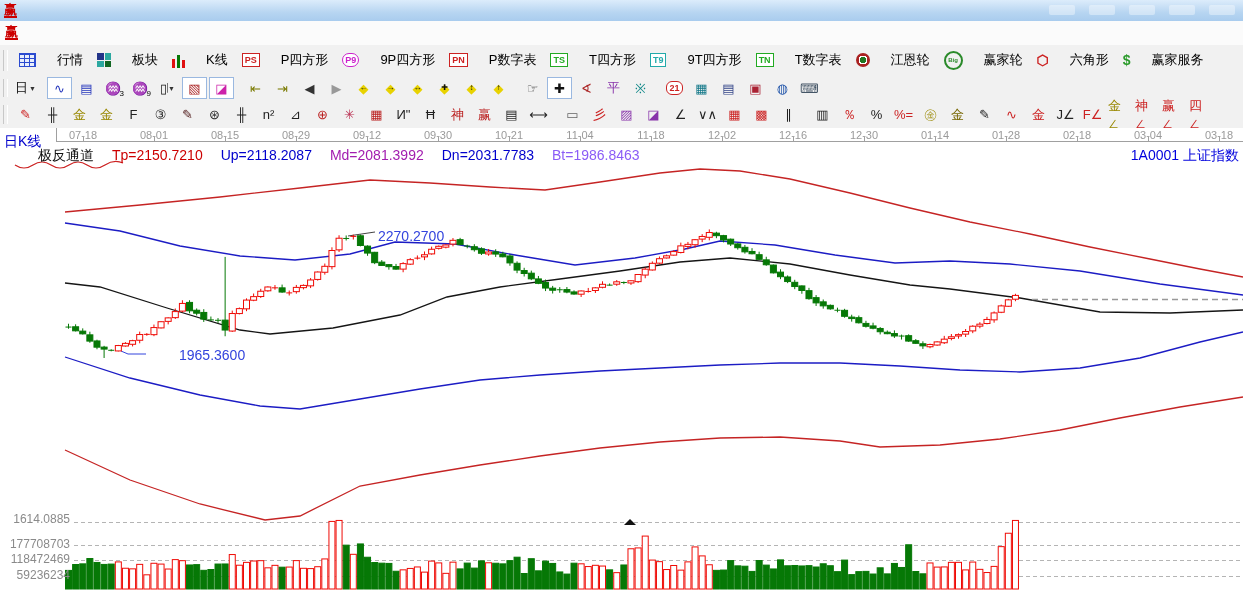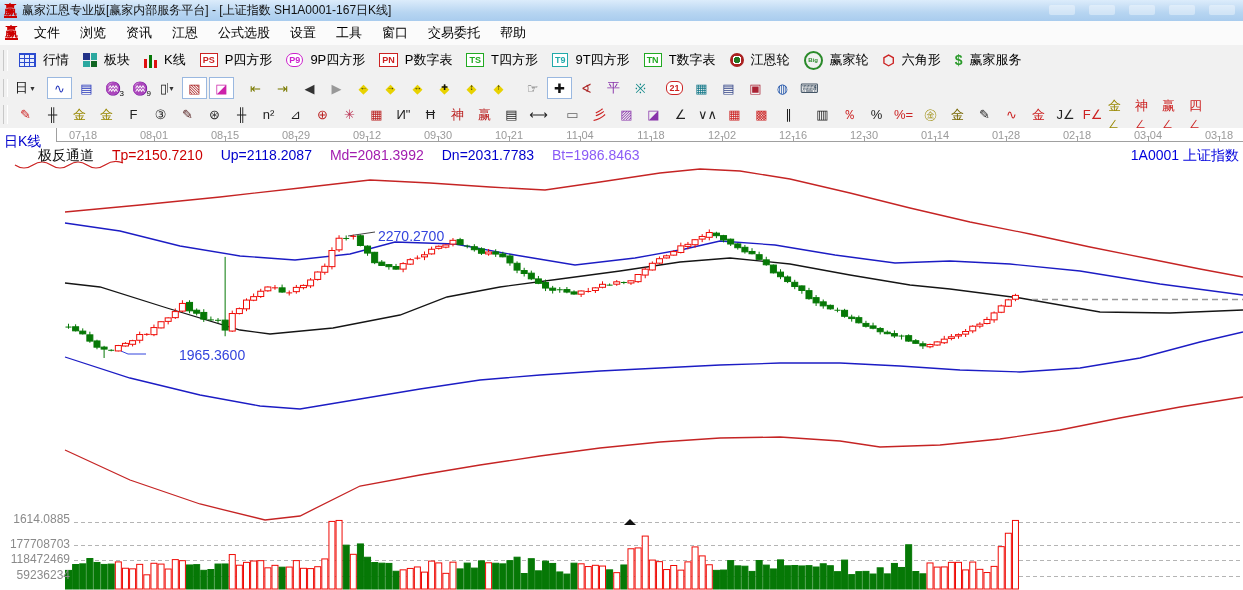--- a/index.html
+++ b/index.html
@@ -16,21 +16,21 @@
     border-bottom:1px solid #e3e3e3;display:flex;align-items:center;font-size:13px;}
   .mlogo{color:#c00;font-weight:bold;font-size:13px;margin:0 6px 0 5px;border-bottom:2px solid #c00;line-height:12px;}
   .menubar .mi{padding:2px 10px;cursor:default;}
   
   .toolbar{position:absolute;left:0;width:1243px;background:#f1f1f1;display:flex;align-items:center;}
   .tb1{top:45px;height:30px;border-bottom:1px solid #dcdcdc;font-size:13px;}
   .tb2{top:75px;height:26px;border-bottom:1px solid #dcdcdc;}
   .tb3{top:101px;height:27px;border-bottom:1px solid #cfcfcf;}
   .grip{width:3px;height:70%;border-left:1px solid #c8c8c8;border-right:1px solid #fff;margin:0 4px 0 3px;}
   .sep{width:1px;height:70%;background:#c8c8c8;margin:0 3px;box-shadow:1px 0 0 #fff;}
-  .t1item{display:flex;align-items:center;gap:7px;padding:2px 7px;white-space:nowrap;}
+  .t1item{display:flex;align-items:center;gap:21px;padding:2px 7px;white-space:nowrap;}
   .ibtn{width:23px;height:20px;margin:0 1px;display:inline-flex;align-items:center;justify-content:center;
     font-size:13px;position:relative;border:1px solid transparent;}
   .ibtn.active{background:#fff;border:1px solid #9ab8e0;}
   .ibtn .sub{font-size:8px;position:absolute;right:1px;bottom:0;color:inherit;}
   .ibtn .over{position:absolute;font-size:8px;color:#111;left:50%;top:50%;transform:translate(-50%,-52%);}
   .ibtn .dd{font-size:7px;color:#333;margin-left:1px;}
   .i-badge{font-weight:bold;font-size:9px;border:1px solid currentColor;padding:0 2px;height:12px;
     display:inline-flex;align-items:center;background:#fff;}
   .i-grid{width:15px;height:12px;border:1px solid #2b4bd0;background-color:#e8eefc;
     background-image:repeating-linear-gradient(90deg,transparent 0 4px,#2b4bd0 4px 5px),
@@ -50,44 +50,31 @@
   .indic{position:absolute;left:38px;top:19px;font-size:14px;display:flex;gap:18px;white-space:nowrap;}
   .lblsymbol{position:absolute;right:4px;top:19px;color:#0000dd;font-size:14px;}
   .ann{position:absolute;color:#3344dd;font-size:14px;}
   .scale{position:absolute;left:4px;width:66px;text-align:right;color:#8a8a8a;font-size:12px;}
 </style>
 </head>
 <body>
 
 <div class="titlebar">
   <span class="tlogo">赢</span>
-  <span>赢家江恩专业版[赢家内部服务平台] - [上证指数  SH1A0001-167日K线]</span>
   <span class="tfade">
       <i></i>
       <i></i>
       <i></i>
       <i></i>
       <i></i>
     </span>
 </div>
 
 <div class="menubar">
   <span class="mlogo">赢</span>
-  <span id="menu-items" style="display:flex">
-      <span class="mi">文件</span>
-      <span class="mi">浏览</span>
-      <span class="mi">资讯</span>
-      <span class="mi">江恩</span>
-      <span class="mi">公式选股</span>
-      <span class="mi">设置</span>
-      <span class="mi">工具</span>
-      <span class="mi">窗口</span>
-      <span class="mi">交易委托</span>
-      <span class="mi">帮助</span>
-    </span>
 </div>
 
 <div class="toolbar tb1">
   <span class="grip"></span>
   <span id="tb1-items" style="display:flex;align-items:center">
       <span class="t1item">
         <span class="i-grid"></span>
         <span>行情</span>
       </span>
       <span class="t1item">

